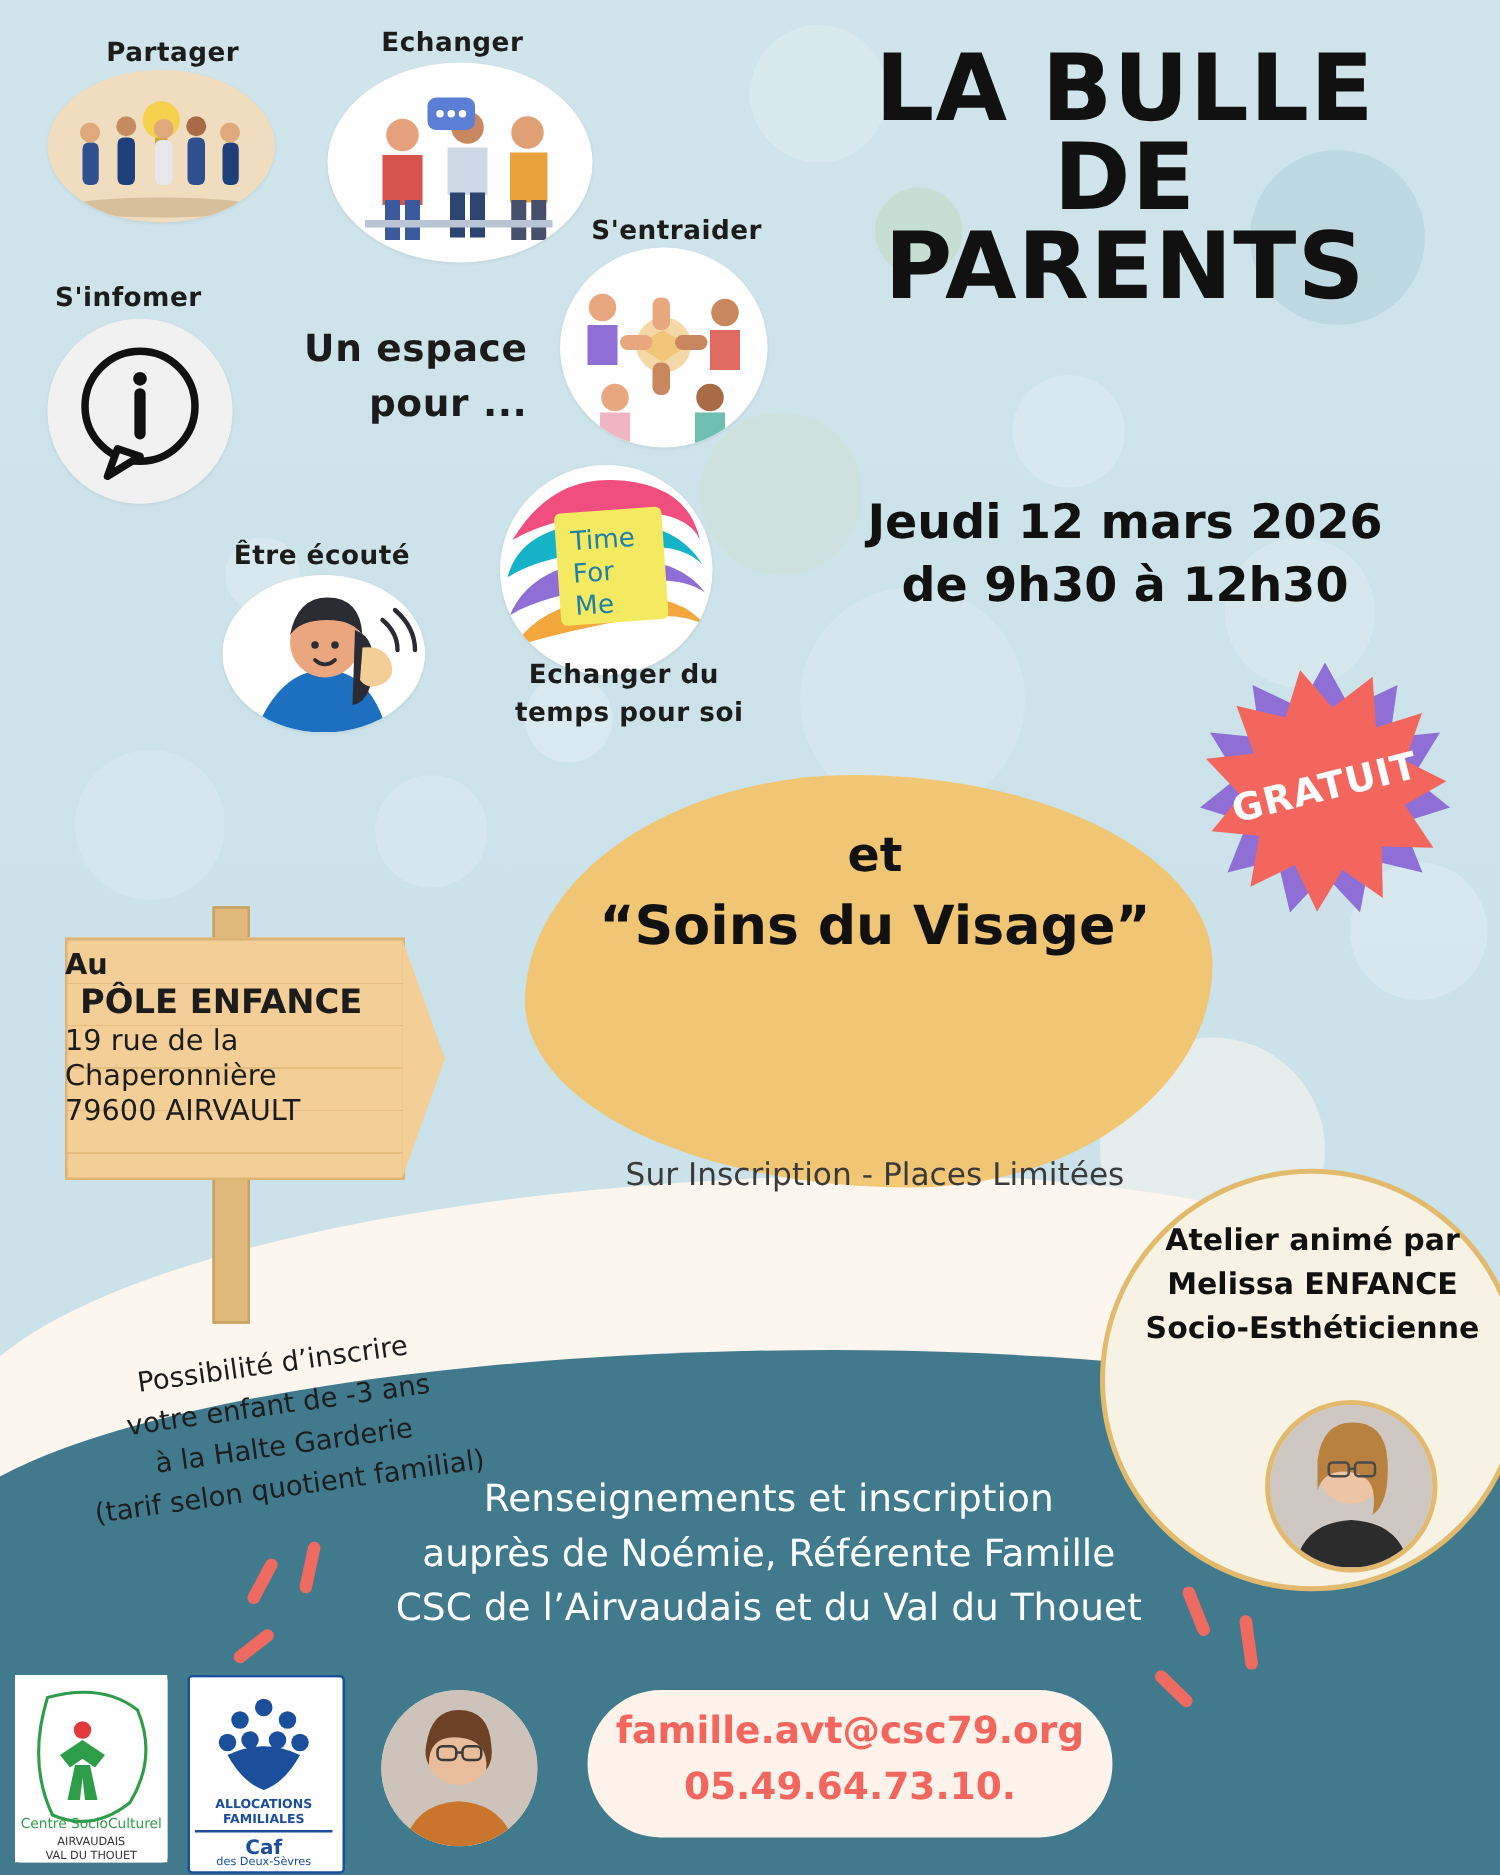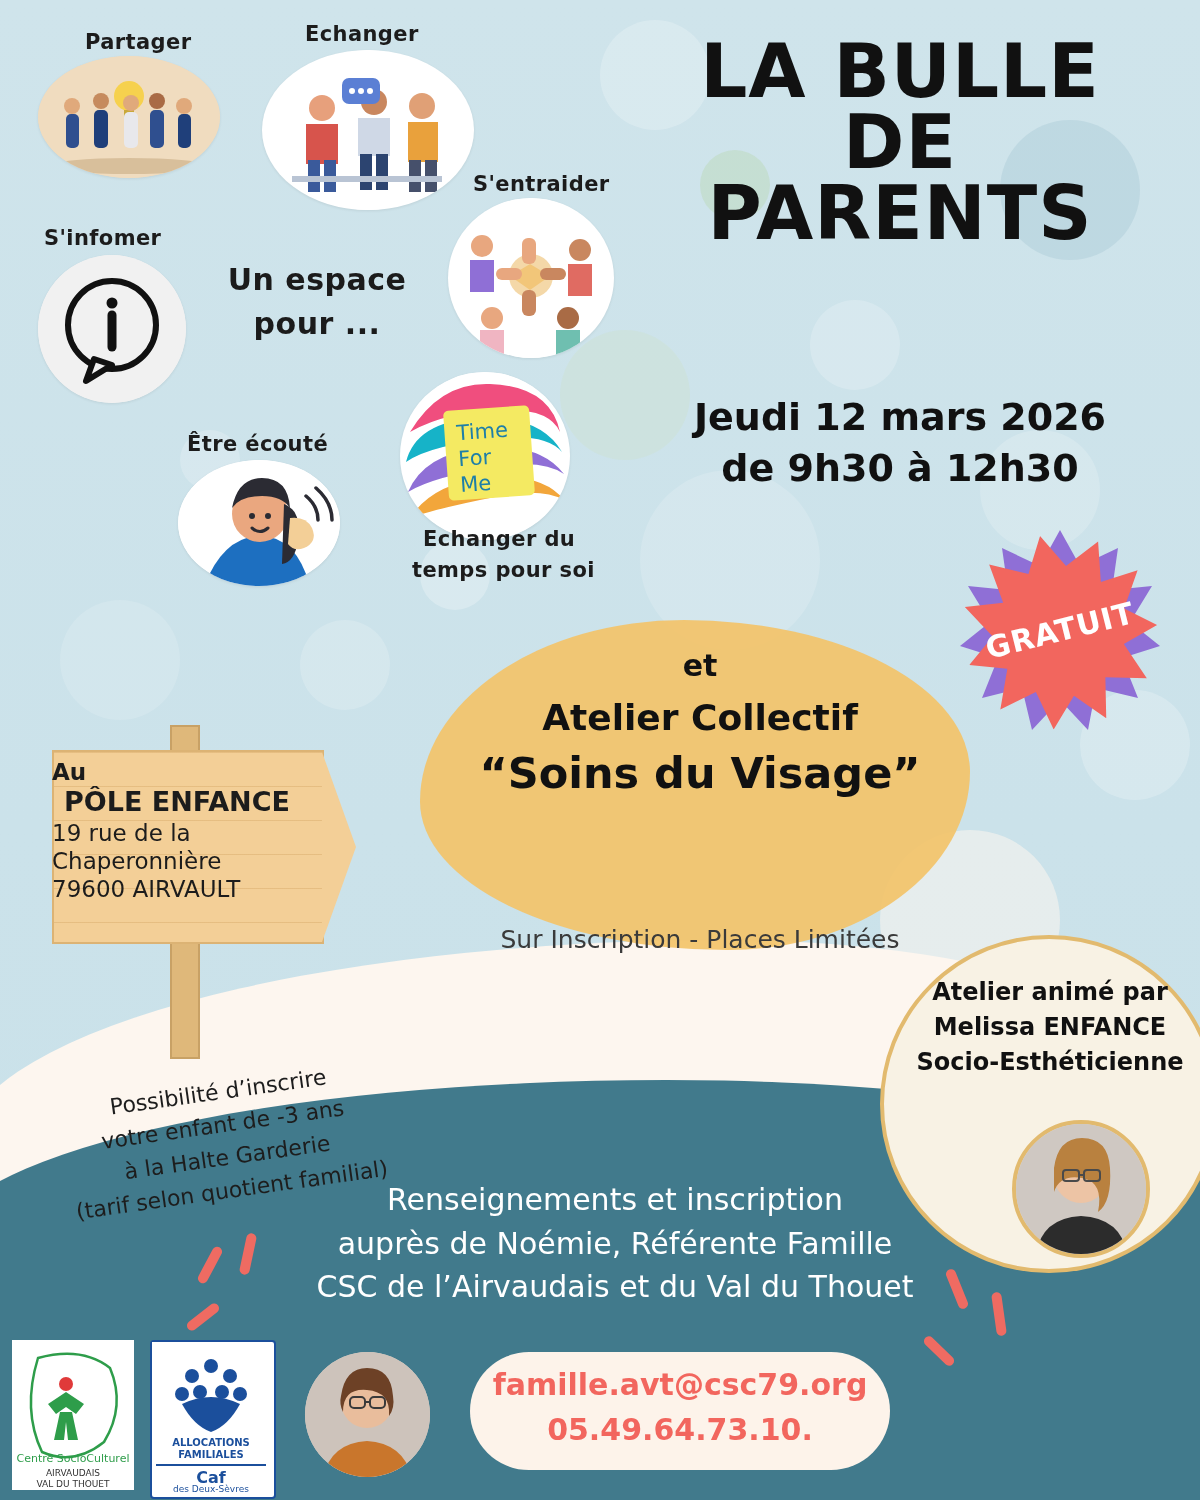--- a/index.html
+++ b/index.html
@@ -62,21 +62,21 @@
     color: #1c1c1c;
     font-size: 21px;
     letter-spacing: .4px;
   }
 
   .espace-pour {
     position: absolute;
     left: 212px;
     top: 258px;
     width: 210px;
-    text-align: center;
+    text-align: right;
     font-weight: bold;
     font-size: 30px;
     line-height: 1.45;
     color: #1b1b1b;
     letter-spacing: .5px;
   }
 
   
   .title {
     position: absolute;
@@ -152,21 +152,21 @@
   .main-text {
     position: absolute;
     left: 400px;
     top: 648px;
     width: 600px;
     text-align: center;
     color: #111;
     font-weight: bold;
   }
   .main-text .l1 { font-size: 36px; }
-  .main-text .l2 { font-size: 30px; }
+  .main-text .l2 { font-size: 38px; margin-top: 14px; }
   .main-text .l3 { font-size: 36px; margin-top: 14px; }
   .main-text .l4 { font-size: 43px; margin-top: 10px; }
   .inscription {
     position: absolute;
     left: 400px;
     top: 925px;
     width: 600px;
     text-align: center;
     font-size: 25px;
     color: #3a3a3a;
@@ -476,21 +476,20 @@
 
   <div class="gratuit-wrap">
     <div class="star-purple"></div>
     <div class="star-red"></div>
     <div class="gratuit-text">GRATUIT</div>
   </div>
 
   <div class="blob"></div>
   <div class="main-text">
     <div class="l2">et</div>
-    <div class="l3">Atelier Collectif</div>
     <div class="l4">“Soins du Visage”</div>
   </div>
   <div class="inscription">Sur Inscription - Places Limitées</div>
 
   <div class="post"></div>
   <div class="sign">
       <div class="sign-lines"></div>
     </div>
   <div class="sign-text">
     <div class="b">Au</div>

